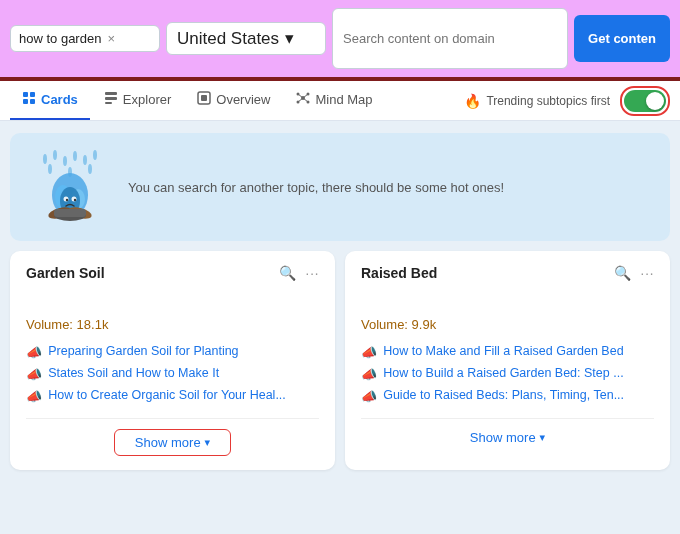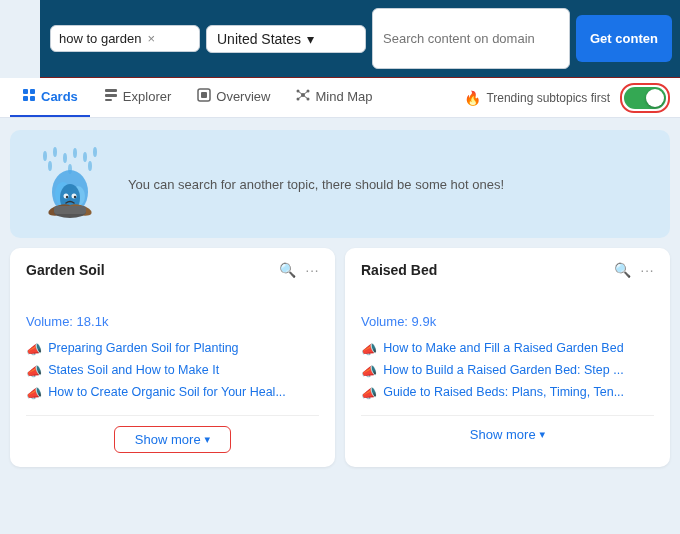--- a/index.html
+++ b/index.html
@@ -8,25 +8,24 @@
       background: #e8f0f7;
       width: 680px;
       min-height: 534px;
       font-size: 14px;
     }
 
     
     .toolbar {
       display: flex;
       align-items: center;
-      background: #0c4a6e;
+      background: #f0abfc;
       padding: 8px 10px;
       gap: 6px;
-      border-bottom: 1px solid #7f1d1d;
-      margin-left: 40px;
+      border-bottom: 4px solid #7f1d1d;
     }
 
     .search-keyword {
       display: flex;
       align-items: center;
       border: 1.5px solid #c5cfd8;
       border-radius: 6px;
       padding: 5px 8px;
       gap: 6px;
       background: #fff;
@@ -44,21 +43,21 @@
 
     .country-select {
       display: flex;
       align-items: center;
       border: 1.5px solid #c5cfd8;
       border-radius: 6px;
       padding: 5px 10px;
       background: #fff;
       gap: 6px;
       cursor: pointer;
-      font-size: 14px;
+      font-size: 17px;
       color: #222;
       min-width: 160px;
     }
 
     .domain-search {
       border: 1.5px solid #c5cfd8;
       border-radius: 6px;
       padding: 22px 10px;
       font-size: 13px;
       color: #aaa;
@@ -205,21 +204,21 @@
     .card-actions {
       display: flex;
       gap: 8px;
       color: #999;
       font-size: 14px;
     }
     .card-actions span { cursor: pointer; }
 
     .card-volume {
       font-size: 13px;
-      color: #3b82f6;
+      color: #a16207;
       margin-bottom: 12px;
       margin-top: 36px;
     }
 
     .card-links {
       display: flex;
       flex-direction: column;
       gap: 6px;
       margin-bottom: 14px;
     }

